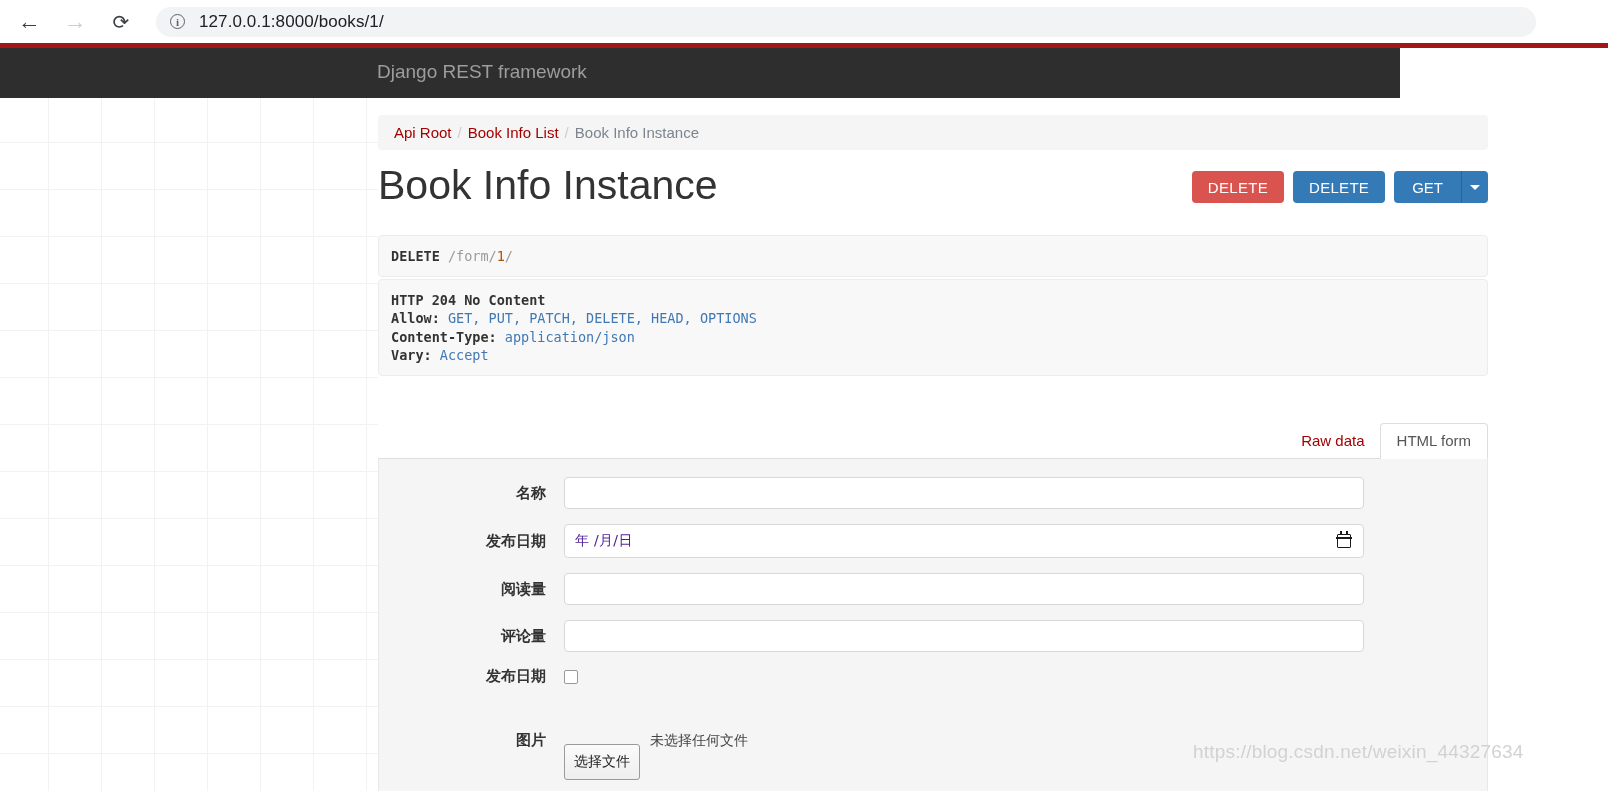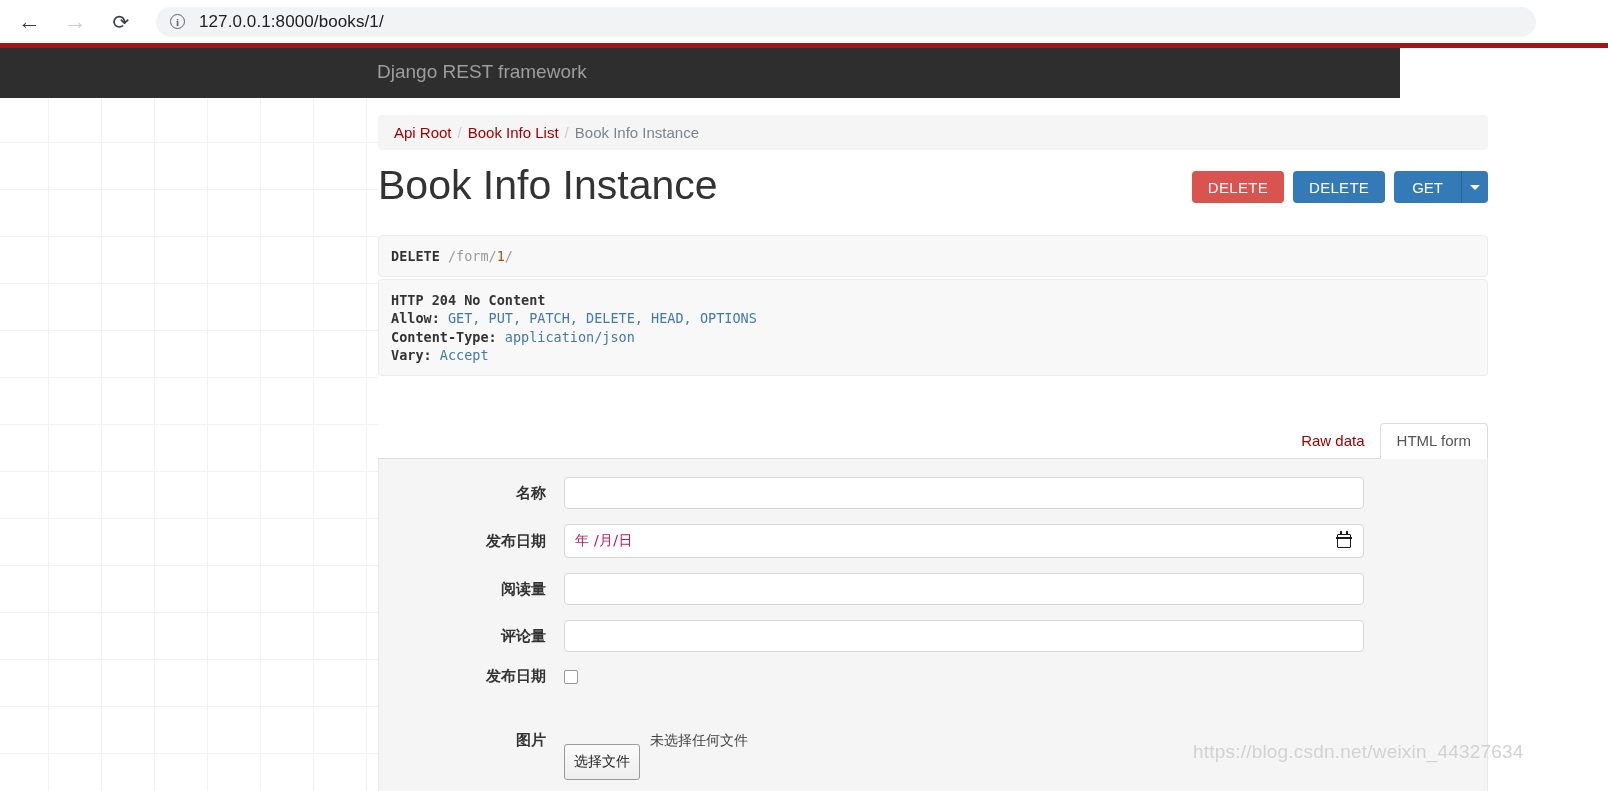--- a/index.html
+++ b/index.html
@@ -247,21 +247,21 @@
   .date-control {
     width: 800px; height: 34px;
     border: 1px solid #d8d8d8;
     border-radius: 4px;
     background: #ffffff;
     display: flex; align-items: center;
     padding: 0 10px;
     justify-content: space-between;
   }
   .date-placeholder {
-    font-size: 14px; color: #be185d;
+    font-size: 14px; color: #4c1d95;
     font-family: "DejaVu Sans", sans-serif;
     letter-spacing: 0.3px;
   }
   .cal-icon {
     width: 14px; height: 14px;
     border: 1.6px solid #1a1a1a;
     border-radius: 1px;
     position: relative;
     margin-right: 2px;
   }

